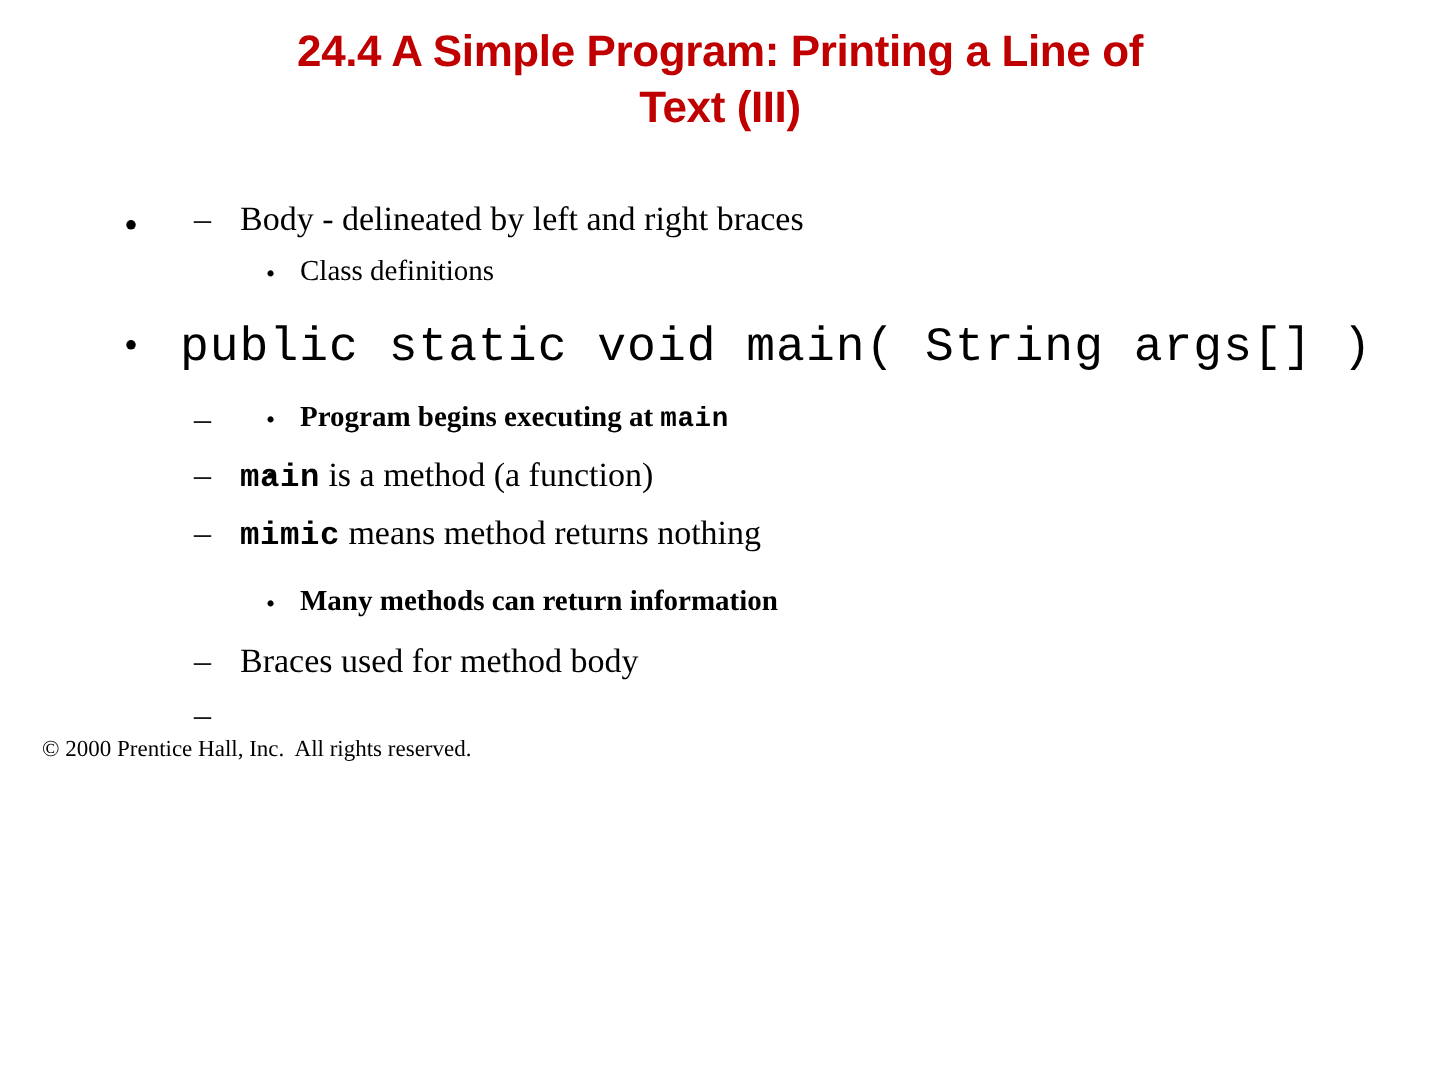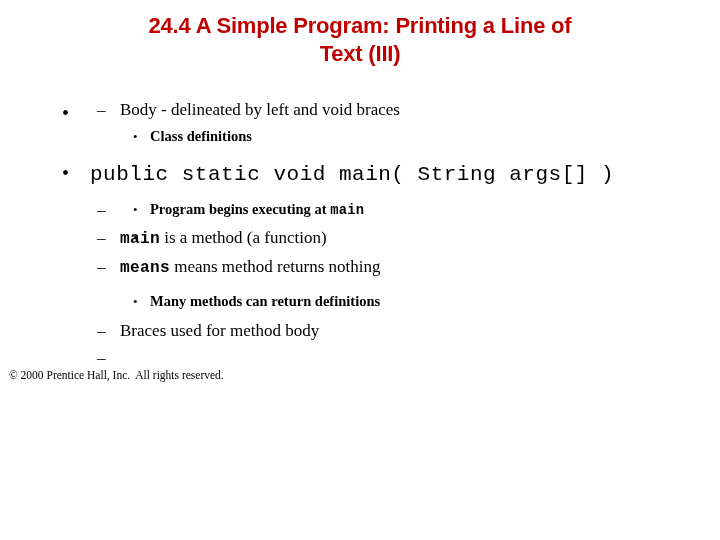--- a/index.html
+++ b/index.html
@@ -61,21 +61,21 @@
   }
   .lvl1 .bullet {
     left: 62px;
     font-size: 20px;
     line-height: 34px;
   }
 
   
   .lvl1.mono .txt {
     font-family: "Liberation Mono", "DejaVu Sans Mono", monospace;
-    font-size: 21px;
+    font-size: 24px;
     letter-spacing: 0.5px;
   }
 
   
   .lvl2 {
     font-size: 17px;
     line-height: 27px;
     padding-left: 120px;
   }
   .lvl2 .bullet {
@@ -89,42 +89,42 @@
     font-size: 14.5px;
     line-height: 27px;
     padding-left: 150px;
   }
   .lvl3 .bullet {
     left: 133px;
     font-size: 13px;
     line-height: 27px;
   }
   .lvl3.bold .txt { font-weight: bold; }
-  .lvl3.regular .txt { font-weight: bold; }
+  .lvl3.regular .txt { font-weight: normal; }
 
   
   code, .code {
     font-family: "Liberation Mono", "DejaVu Sans Mono", monospace;
     font-weight: bold;
     font-size: 0.95em;
     letter-spacing: 0.3px;
     margin-top: 36px;
   }
 
   
   #footer {
     position: absolute;
     left: 0;
     bottom: 0;
     width: 720px;
     height: 44px;
   }
   #copyright {
     position: absolute;
-    left: 9px;
+    left: 21px;
     top: 12px;
     font-size: 11.5px;
     line-height: 14px;
     color: #000000;
     white-space: pre;
   }
   .navbtn {
     position: absolute;
     top: 513px;
     width: 26px;
@@ -148,21 +148,21 @@
   </div>
 
   <div id="body">
 
     <div class="row lvl1">
       <span class="bullet">•</span>
     </div>
 
     <div class="row lvl2">
       <span class="bullet">–</span>
-      <span class="txt">Body - delineated by left and void braces</span>
+      <span class="txt">Body - delineated by left and right braces</span>
     </div>
 
     <div class="row lvl3 regular">
       <span class="bullet">•</span>
       <span class="txt">Class definitions</span>
     </div>
 
     <div class="row lvl1 mono" style="margin-top:6px;">
       <span class="bullet">•</span>
       <span class="txt">public static void main( String args[] )</span>
@@ -181,26 +181,26 @@
       <span class="bullet">•</span>
     </div>
 
     <div class="row lvl2">
       <span class="bullet">–</span>
       <span class="txt"><code>main</code><span> is a method (a function)</span></span>
     </div>
 
     <div class="row lvl2">
       <span class="bullet">–</span>
-      <span class="txt"><code>means</code><span> means method returns nothing</span></span>
+      <span class="txt"><code>mimic</code><span> means method returns nothing</span></span>
     </div>
 
     <div class="row lvl3 bold" style="margin-top:6px;">
       <span class="bullet">•</span>
-      <span class="txt">Many methods can return definitions</span>
+      <span class="txt">Many methods can return information</span>
     </div>
 
     <div class="row lvl2" style="margin-top:2px;">
       <span class="bullet">–</span>
       <span class="txt">Braces used for method body</span>
     </div>
 
     <div class="row lvl2">
       <span class="bullet">–</span>
     </div>

